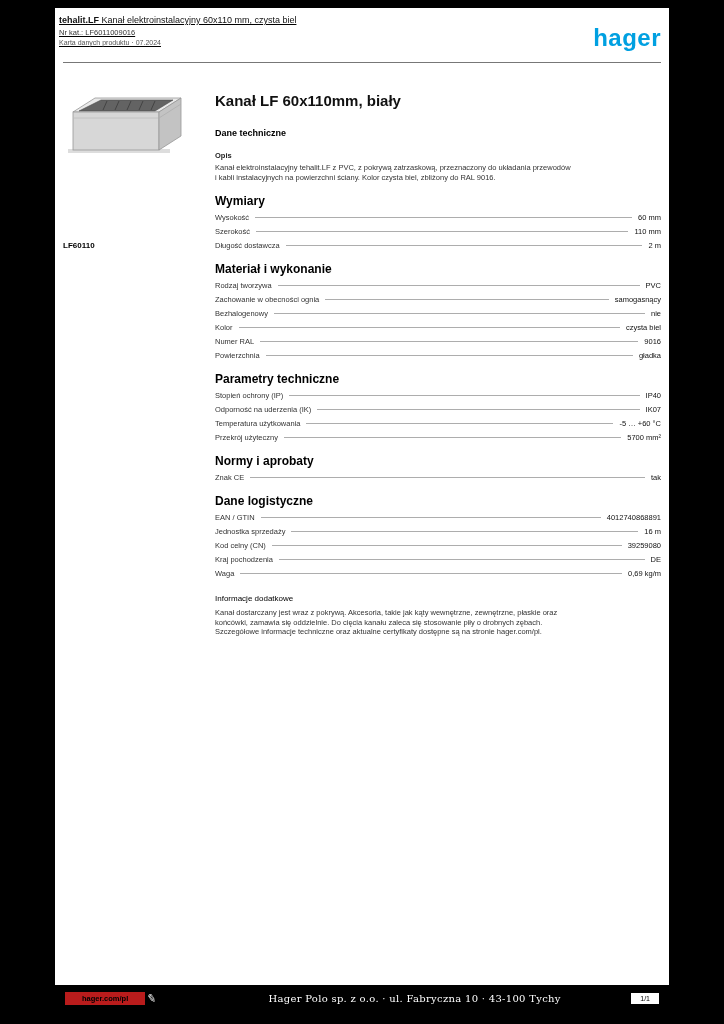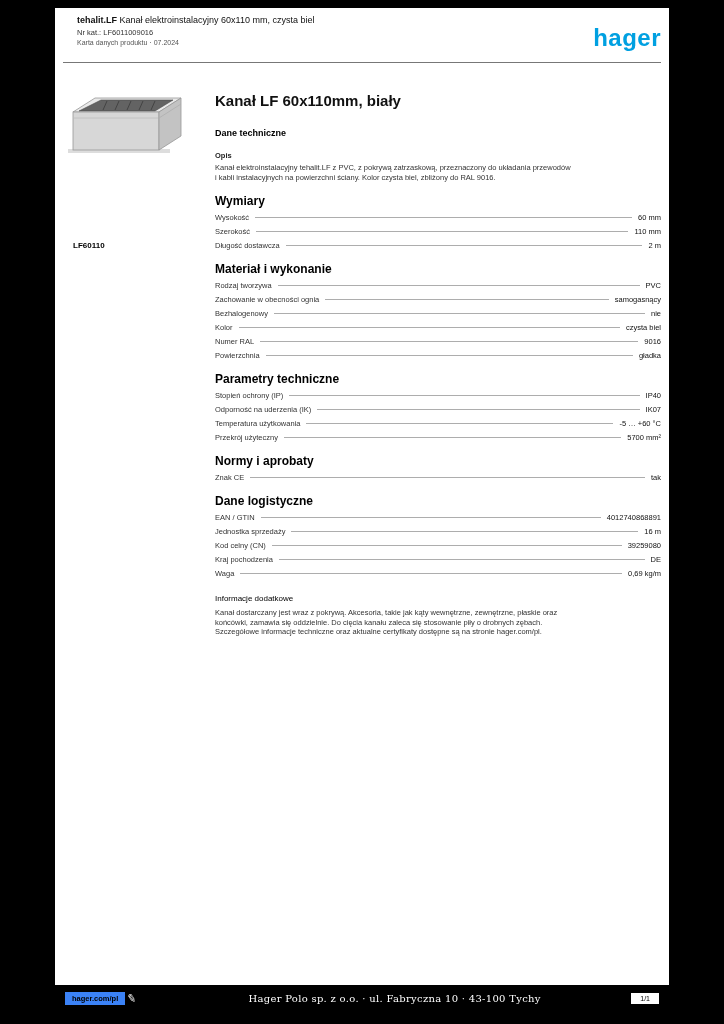--- a/index.html
+++ b/index.html
@@ -9,34 +9,34 @@
     position:relative;
     font-family:"Liberation Sans", sans-serif;
     overflow:hidden;
   }
   .page {
     position:absolute; left:55px; top:8px;
     width:614px; height:1004px;
     background:#ffffff;
   }
   
-  .doc-header { position:absolute; left:22px; top:7px; width:420px; }
+  .doc-header { position:absolute; left:4px; top:7px; width:420px;text-decoration:underline; }
   .doc-header .line1 { font-size:9px; color:#111; }
   .doc-header .line1 b { font-weight:bold; }
   .doc-header .line2 { font-size:7.5px; color:#333; margin-top:3px; }
   .doc-header .line3 { font-size:7px; color:#555; margin-top:2px; }
   .header-rule { position:absolute; left:8px; right:8px; top:54px; border-top:1px solid #777; }
   .logo {
     position:absolute; right:8px; top:16px;
     font-size:24px; font-weight:bold; letter-spacing:0.5px;
     color:#00A0E1;
   }
   
   .product-image { position:absolute; left:8px; top:84px; width:124px; height:66px; }
-  .side-code { position:absolute; left:18px; top:233px; font-size:8px; font-weight:bold; color:#000; }
+  .side-code { position:absolute; left:8px; top:233px; font-size:8px; font-weight:bold; color:#000; }
   
   .content { position:absolute; left:160px; top:84px; width:446px; }
   .product-title { font-size:15px; font-weight:bold; color:#111; margin:0 0 19px 0; }
   .tech-heading { font-size:9px; font-weight:bold; color:#000; margin:0 0 13px 0; }
   .desc-label { font-size:7.5px; font-weight:bold; color:#222; margin-bottom:3px; }
   .desc-line { font-size:7.5px; color:#333; line-height:9.5px; }
   .spec-section-header { font-size:12px; font-weight:bold; color:#000; margin:12px 0 5px 0; }
   .spec-row { display:flex; align-items:center; margin-bottom:5px; }
   .spec-label { font-size:7.5px; color:#333; white-space:nowrap; padding-right:2px; }
   .spec-leader { flex:1; height:1px; border-bottom:1px solid #adadad; margin:0 4px 2px 4px; }
@@ -51,21 +51,21 @@
   }
   .notes-block { margin-top:16px; }
   .notes-heading { font-size:8px; font-weight:normal; color:#000; margin-bottom:5px; }
   .note-line { font-size:7.5px; color:#333; line-height:9.5px; }
   
   .footer {
     position:absolute; left:0; top:977px; width:614px; height:27px;
     background:#000; display:flex; align-items:center;
   }
   .footer-site {
-    background:#3b82f6; margin-left:10px; padding:2px 7px;
+    background:#b91c1c; margin-left:10px; padding:2px 17px;
     font-size:7.5px; font-weight:bold; color:#000; position:relative;
   }
   .pen-icon {
     color:#fff; font-size:11px; margin-left:2px; transform:rotate(10deg);
     display:inline-block;
   }
   .footer-center {
     color:#fff; font-size:10px; margin-left:112px;
     font-family:"DejaVu Serif", serif;
     letter-spacing:0.3px;

